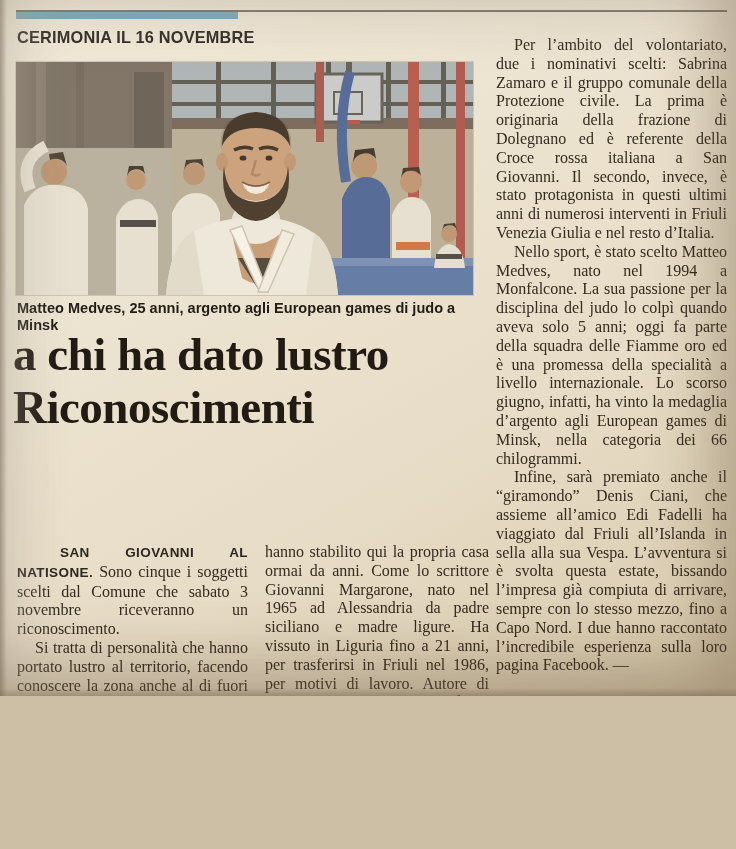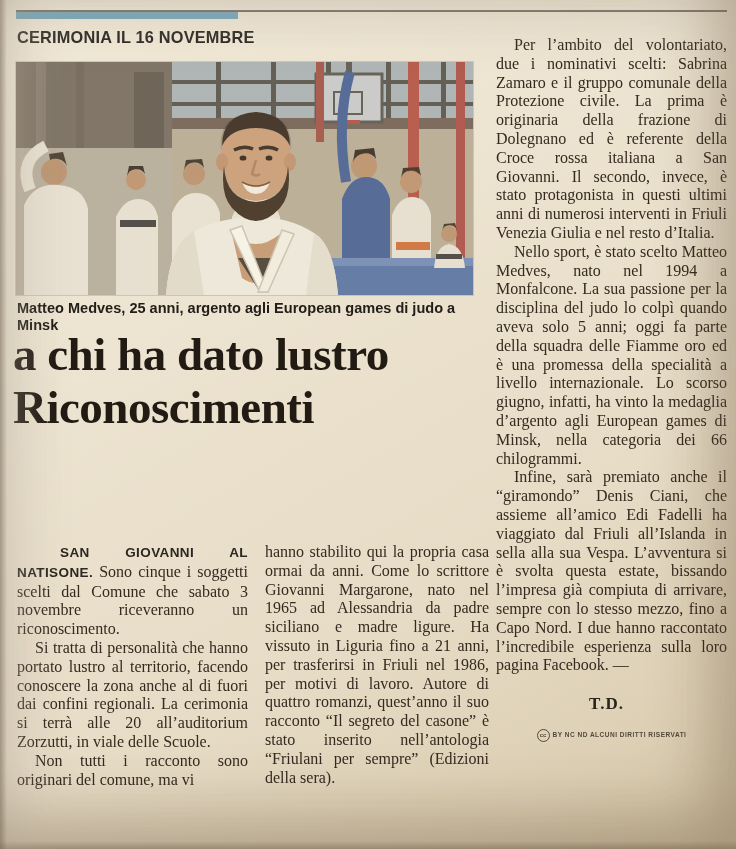--- a/index.html
+++ b/index.html
@@ -2,21 +2,21 @@
 <html><head>
 <meta charset="utf-8">
 <style>
   html,body{margin:0;padding:0;}
   body{
     width:736px;height:849px;overflow:hidden;
     background:#cdbfa6;
     font-family:"Liberation Serif", serif;
   }
   .sheet{
-    position:relative;width:736px;height:849px;
+    position:relative;width:736px;height:696px;
     background:linear-gradient(150deg,#f2ead9 0%,#ece3d0 35%,#e7dcc6 65%,#dccfb4 88%,#d2c3a5 100%);
     overflow:hidden;
   }
   .sheet::after{
     content:"";position:absolute;inset:0;pointer-events:none;
     box-shadow:inset 0 0 70px rgba(95,75,45,.22), inset -18px -30px 70px rgba(85,65,35,.28), inset 14px 10px 50px rgba(255,253,245,.35);
   }
   .edge-left{position:absolute;left:0;top:0;width:7px;height:100%;
     background:linear-gradient(90deg,rgba(60,45,25,.45),rgba(60,45,25,0));}
   .edge-bottom{position:absolute;left:0;bottom:0;width:100%;height:8px;

